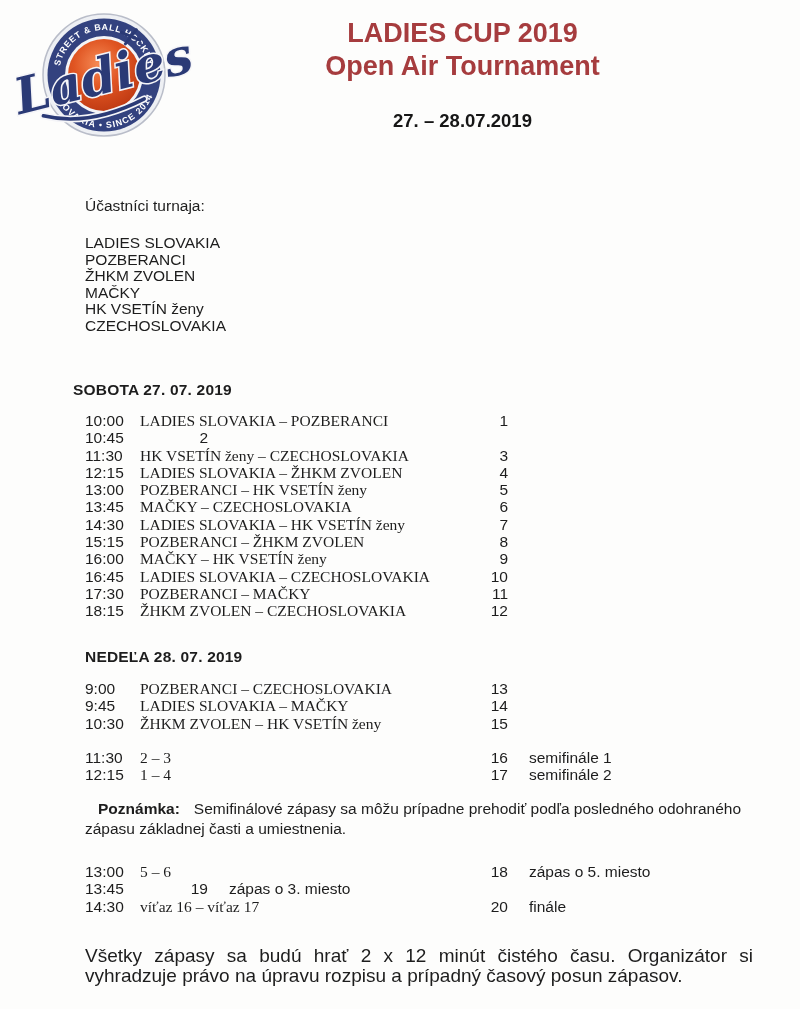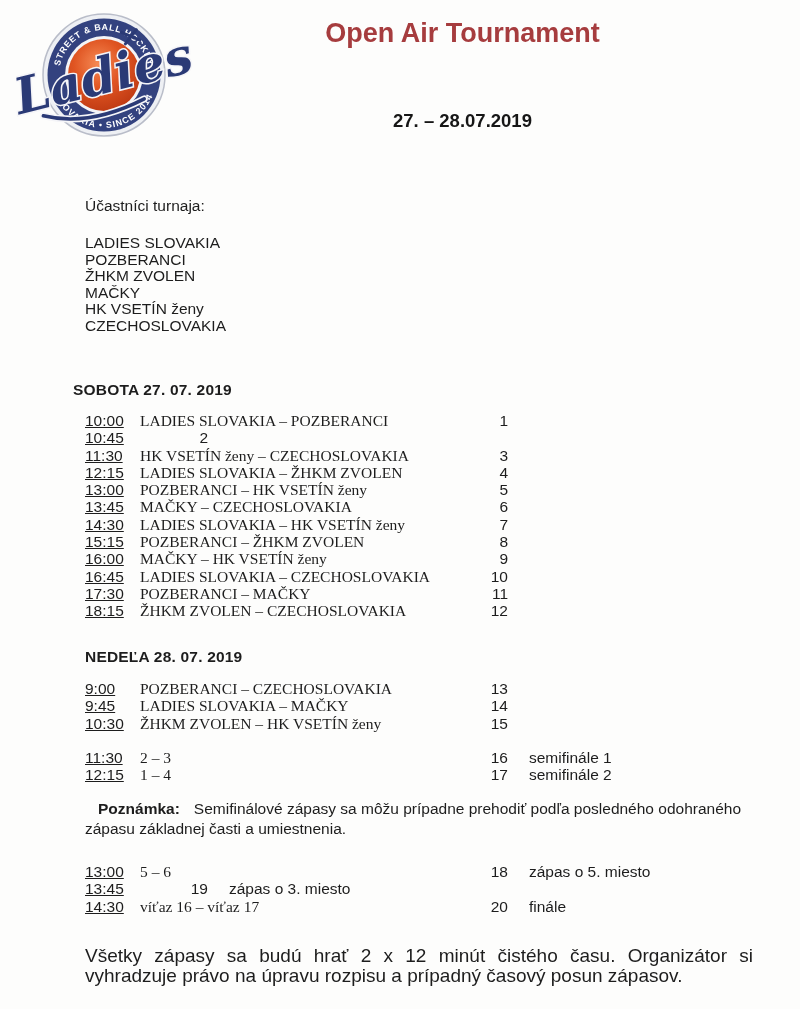--- a/index.html
+++ b/index.html
@@ -27,21 +27,21 @@
   #saturday-heading{left:73px;top:381px;text-align:right;}
   #sunday-heading{left:85px;top:648px;}
 
   
   .rows{left:85px;}
   #saturday-rows{top:412px;}
   #sunday-morning-rows{top:680px;}
   #sunday-semifinal-rows{top:749px;}
   #final-rows{top:863px;}
   .srow{display:flex;height:17.3px;line-height:17.3px;font-size:15.5px;white-space:nowrap;}
-  .c-time{width:55px;text-decoration:underline;}
+  .c-time{width:55px;}
   .c-match{width:300px;font-family:Liberation Serif, serif;}
   .c-num{width:68px;text-align:right;}
   .c-label{margin-left:21px;}
 
   
   #note{left:85px;top:799px;width:672px;font-size:15.5px;line-height:19.8px;}
   #note b{font-weight:bold;margin-right:14px;margin-left:13px;}
   #footer-note{left:85px;top:946px;width:668px;font-size:19px;font-weight:normal;
     line-height:19.8px;text-align:justify;}
 
@@ -79,20 +79,21 @@
       <g stroke="var(--logo_script,#2b3a76)" stroke-width="3" stroke-linecap="round">
         <line x1="116" y1="34" x2="132" y2="46"></line>
         <line x1="131" y1="35" x2="117" y2="46"></line>
       </g>
       <text class="script" x="88" y="89" text-anchor="middle" font-size="50" fill="var(--logo_script,#2b3a76)" stroke="#f5f5f8" stroke-width="3" paint-order="stroke">Ladies</text>
     </g>
   </g>
 </svg>
 
 <div id="header-titles" class="abs">
+  <div>LADIES CUP 2019</div>
   <div>Open Air Tournament</div>
 </div>
 <div id="header-subtitle" class="abs">
   <div>27. – 28.07.2019</div>
 </div>
 
 <div id="participants-heading" class="abs">Účastníci turnaja:</div>
 <div id="participants-list" class="abs">
 
     <div>LADIES SLOVAKIA</div>

